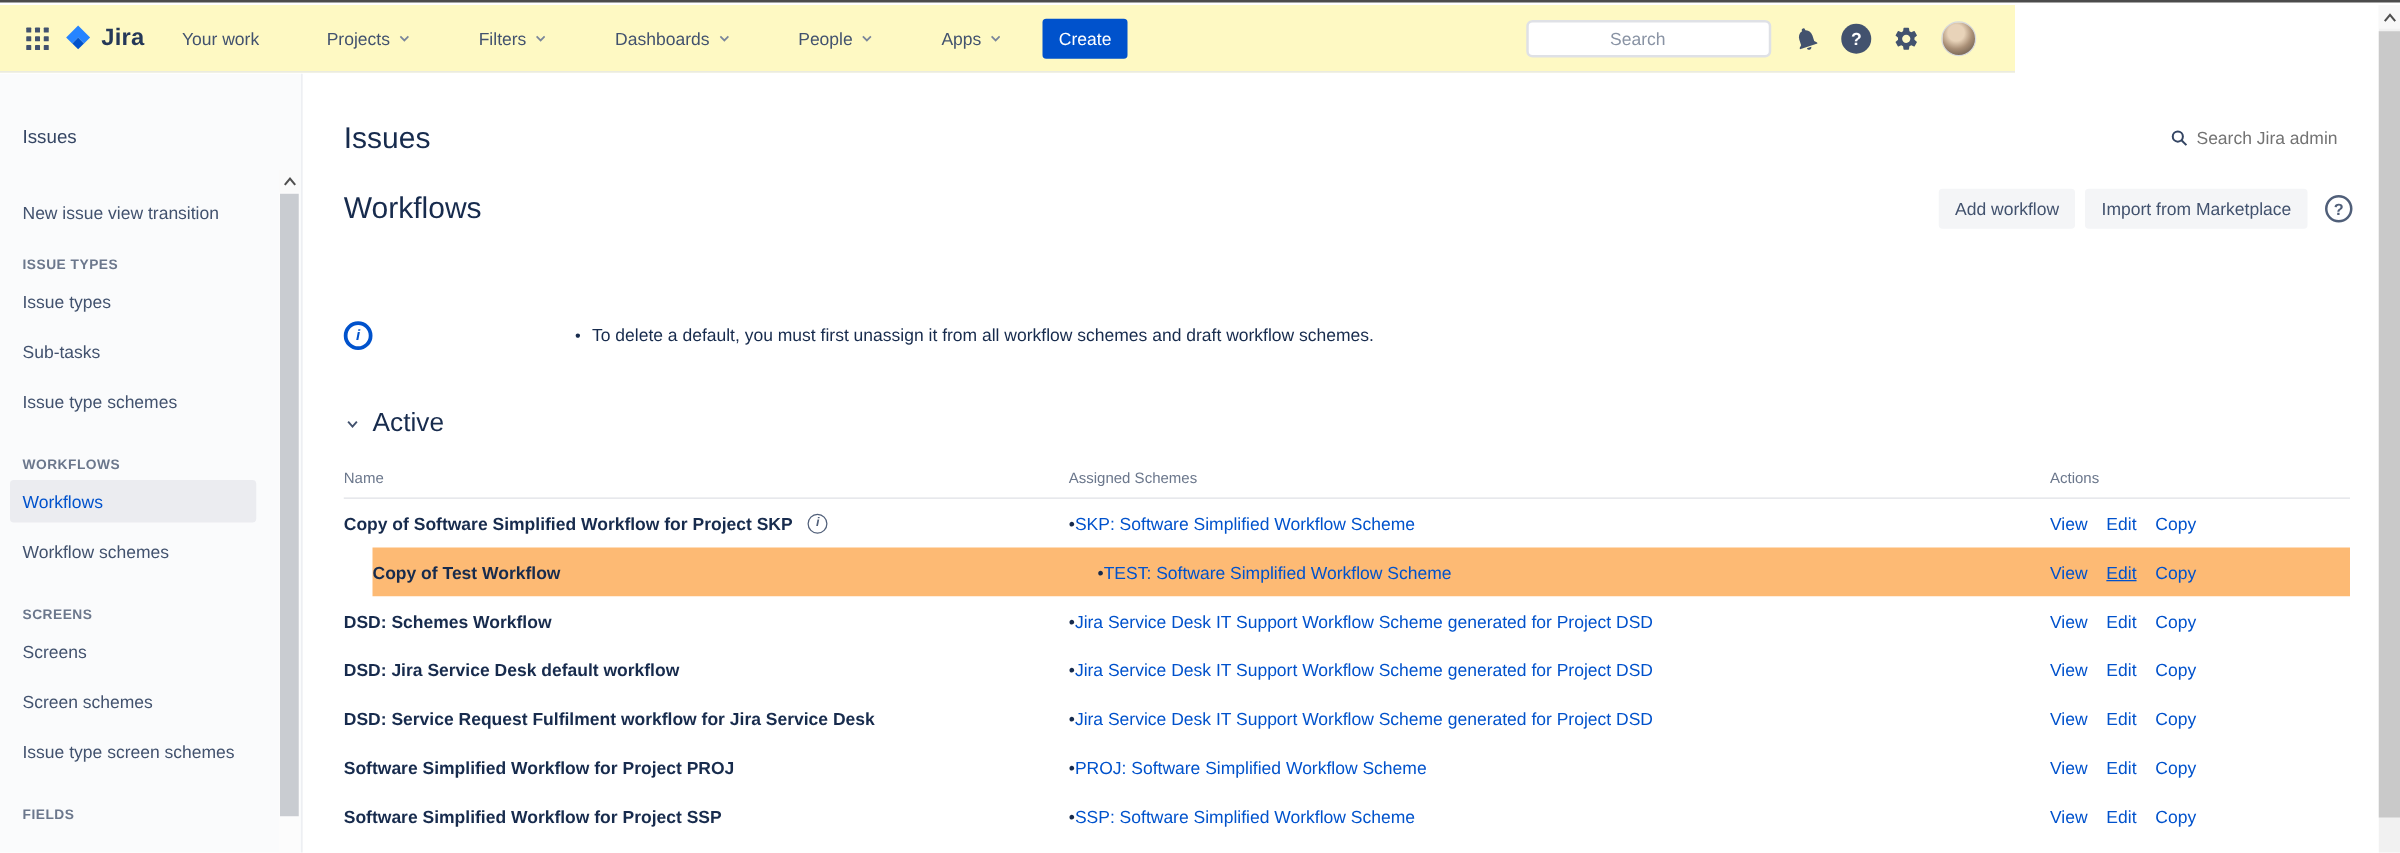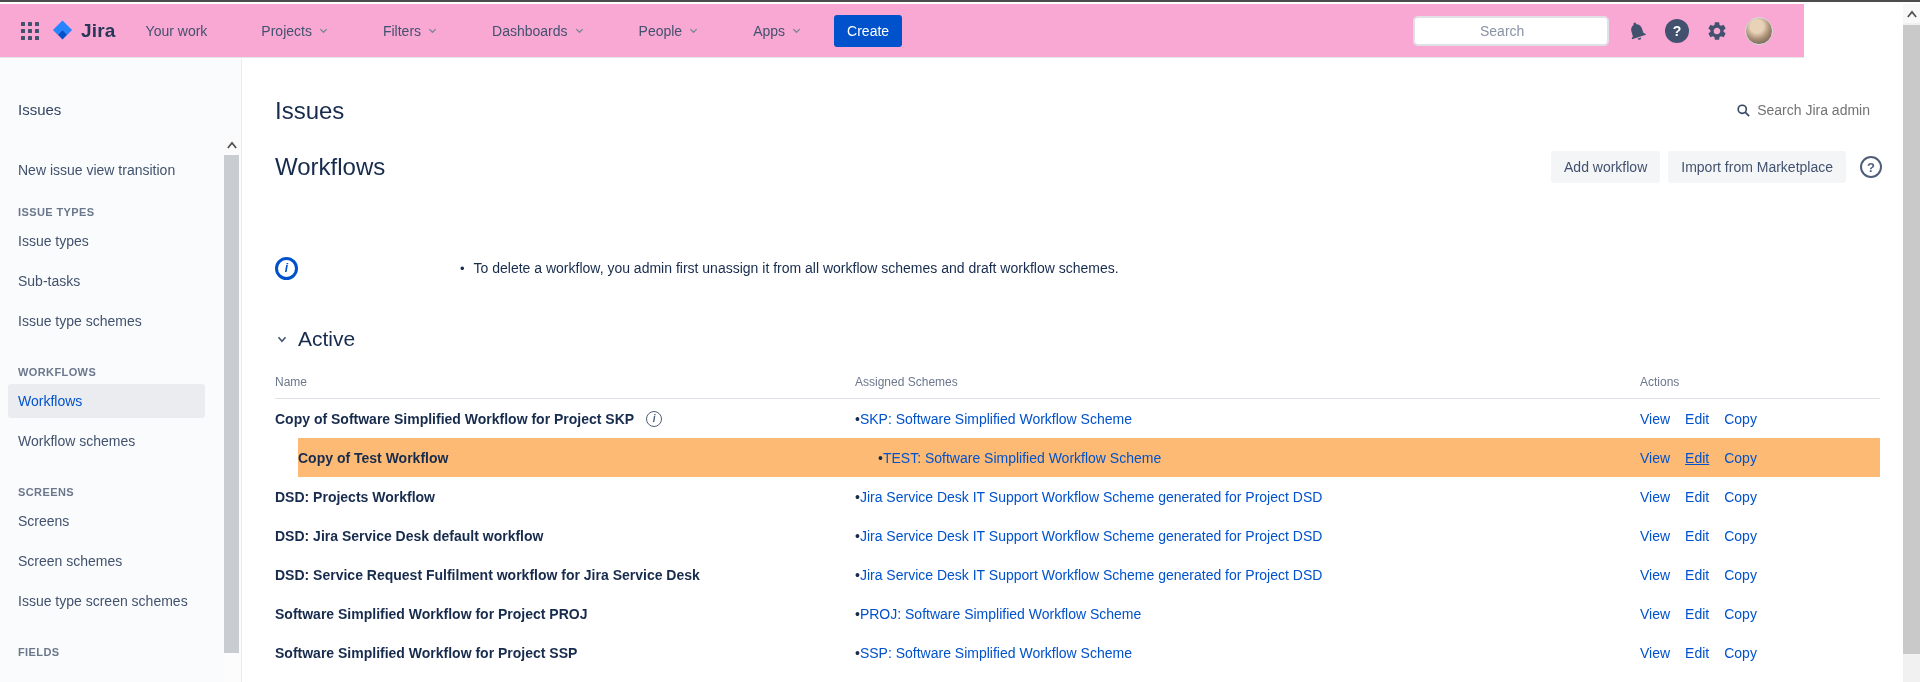--- a/index.html
+++ b/index.html
@@ -6,22 +6,22 @@
   html,body { margin:0; padding:0; }
   body {
     width:1920px; height:682px; overflow:hidden;
     font-family:"Liberation Sans", sans-serif;
     background:#fff; color:#172B4D;
   }
   #app { position:relative; width:1920px; height:682px; border-top:2px solid #4c4c4c; }
 
   
   .topbar {
-    position:absolute; top:2px; left:0; width:1804px; height:54px;
-    background:#f9a8d4; border-bottom:1px solid #E4E6EA;
+    position:absolute; top:2px; left:0; width:1612px; height:54px;
+    background:#fef9c3; border-bottom:1px solid #E4E6EA;
     display:flex; align-items:center; padding-left:14px;
   }
   .grid-btn { width:32px; height:32px; display:flex; align-items:center; justify-content:center; border-radius:3px; cursor:pointer; }
   .logo { display:flex; align-items:center; gap:6px; margin-left:4px; }
   .logo-text { font-size:19px; font-weight:700; color:#253858; letter-spacing:0.2px; }
   .nav-menu { display:flex; align-items:center; gap:54px; margin-left:30px; }
   .nav-item { display:flex; align-items:center; gap:6px; font-size:14px; color:#42526E; cursor:pointer; white-space:nowrap; }
   .create-btn {
     margin-left:32px; background:#0052CC; color:#fff; border:none; border-radius:3px;
     font-size:14px; font-family:inherit; padding:8px 13px; cursor:pointer;
@@ -231,21 +231,21 @@
       <div class="title-actions">
         <button class="btn">Add workflow</button>
         <button class="btn">Import from Marketplace</button>
         <div class="help-circle">?</div>
       </div>
     </div>
 
     <div class="info-row">
       <div class="info-icon">i</div>
       <div class="info-text">
-        <span class="bullet">•</span><span>To delete a workflow, you admin first unassign it from all workflow schemes and draft workflow schemes.</span>
+        <span class="bullet">•</span><span>To delete a default, you must first unassign it from all workflow schemes and draft workflow schemes.</span>
       </div>
     </div>
 
     <div class="active-row">
       <svg width="14" height="14" viewBox="0 0 24 24">
           <path d="M6 9l6 7 6-7" fill="none" stroke="#42526E" stroke-width="2.6"></path>
         </svg>
       <span class="h-active">Active</span>
     </div>
 
@@ -280,21 +280,21 @@
         </div>
         <div class="c-actions actions-cell">
           <a class="t-link">View</a>
           <a class="t-link hovered">Edit</a>
           <a class="t-link">Copy</a>
         </div>
       </div>
 
       <div class="trow">
         <div class="c-name t-name">
-          <span>DSD: Projects Workflow</span>
+          <span>DSD: Schemes Workflow</span>
         </div>
         <div class="c-scheme">
           <span class="scheme-bullet">•</span><a class="t-link">Jira Service Desk IT Support Workflow Scheme generated for Project DSD</a>
         </div>
         <div class="c-actions actions-cell">
           <a class="t-link">View</a>
           <a class="t-link">Edit</a>
           <a class="t-link">Copy</a>
         </div>
       </div>

